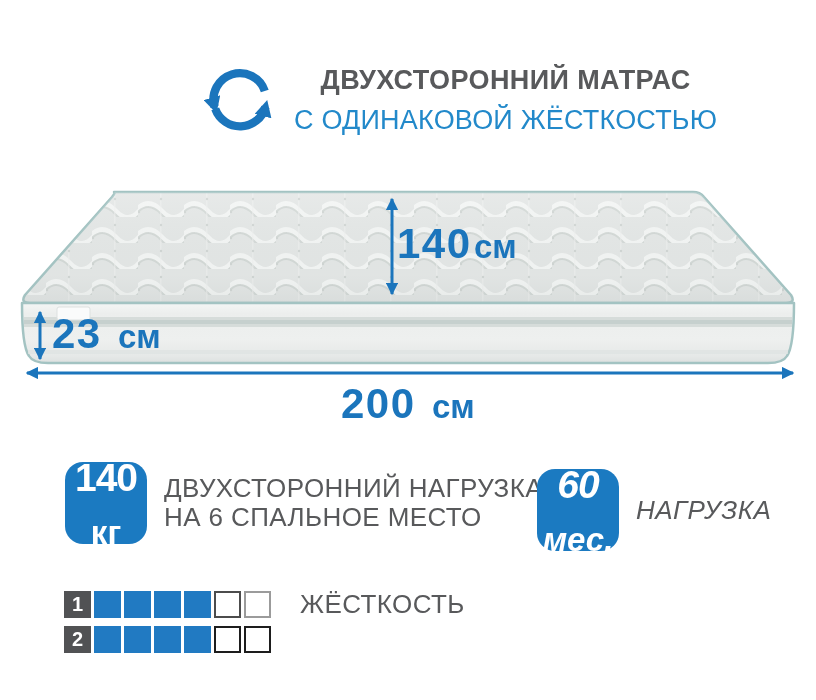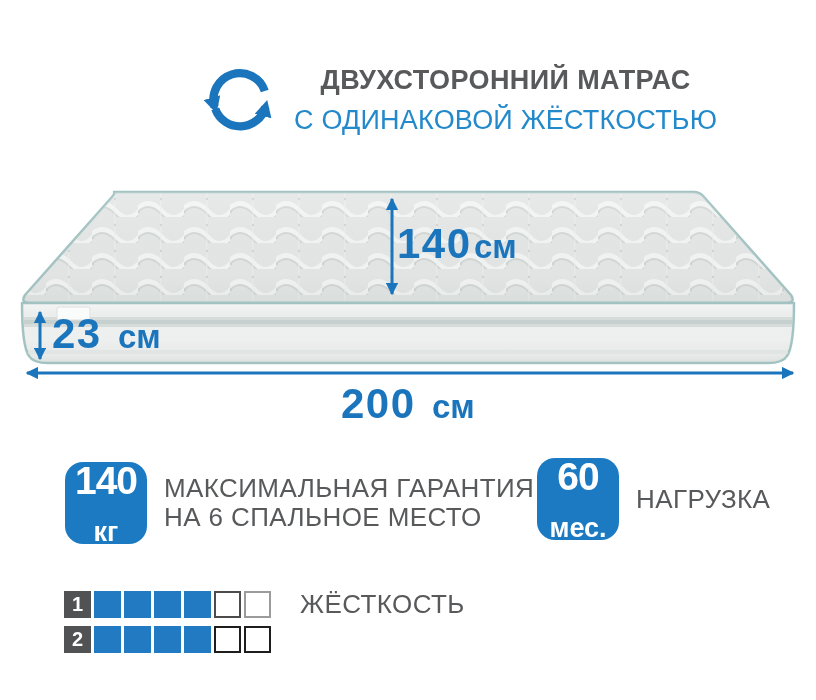--- a/index.html
+++ b/index.html
@@ -23,25 +23,25 @@
   .hdr-title{font-size:27px;font-weight:bold;color:var(--text-gray);letter-spacing:.4px;white-space:nowrap;}
   .hdr-subtitle{font-size:27px;font-weight:normal;color:var(--subtitle-blue);letter-spacing:.2px;margin-top:9px;white-space:nowrap;}
   
   .mattress{position:absolute;left:0;top:165px;width:816px;height:265px;}
   svg text{font-family:"Liberation Sans", sans-serif;font-weight:bold;fill:var(--accent-blue);}
   .dim-value{font-size:42px;letter-spacing:1.5px;}
   .dim-unit{font-size:33px;}
   
   .feature{position:absolute;display:flex;align-items:center;gap:17px;}
   .feature-load{left:65px;top:462px;}
-  .feature-warranty{left:537px;top:458px;}
+  .feature-warranty{left:537px;top:469px;font-style:italic;}
   .badge{width:82px;height:82px;border-radius:18px;background:var(--badge-blue);color:#fff;
          display:flex;flex-direction:column;align-items:center;justify-content:center;line-height:1;flex:0 0 auto;}
   .badge-value{font-size:39px;font-weight:bold;letter-spacing:-1px;}
-  .badge-unit{font-size:27px;font-weight:bold;margin-top:19px;}
+  .badge-unit{font-size:33px;font-weight:bold;margin-top:19px;}
   .feature-label{color:var(--text-gray);font-size:26px;line-height:29px;letter-spacing:.4px;white-space:nowrap;}
   
   .ratings{position:absolute;left:64px;top:589px;display:flex;flex-direction:column;gap:6px;}
   .rating-row{display:flex;gap:3px;align-items:center;}
   .cell{width:27px;height:27px;box-sizing:border-box;flex:0 0 auto;}
   .cell.num{background:var(--number-square-gray);color:#fff;font-weight:bold;font-size:20px;
             display:flex;align-items:center;justify-content:center;}
   .cell.filled{background:var(--square-blue);}
   .cell.empty-dark{background:#fff;border:2px solid #4c4c4c;}
   .cell.empty-light{background:#fff;border:2px solid #9b9b9b;}
@@ -120,21 +120,21 @@
       <text class="dim-unit" x="432" y="253">см</text>
     </svg>
   </div>
 
   <div class="feature feature-load">
     <div class="badge">
       <span class="badge-value">140</span>
       <span class="badge-unit">кг</span>
     </div>
     <div class="feature-label">
-      <div>МАКСИМАЛЬНАЯ ГАРАНТИЯ</div>
+      <div>ДВУХСТОРОННИЙ НАГРУЗКА</div>
       <div>НА 6 СПАЛЬНОЕ МЕСТО</div>
     </div>
   </div>
 
   <div class="feature feature-warranty">
     <div class="badge">
       <span class="badge-value">60</span>
       <span class="badge-unit">мес.</span>
     </div>
     <div class="feature-label">

